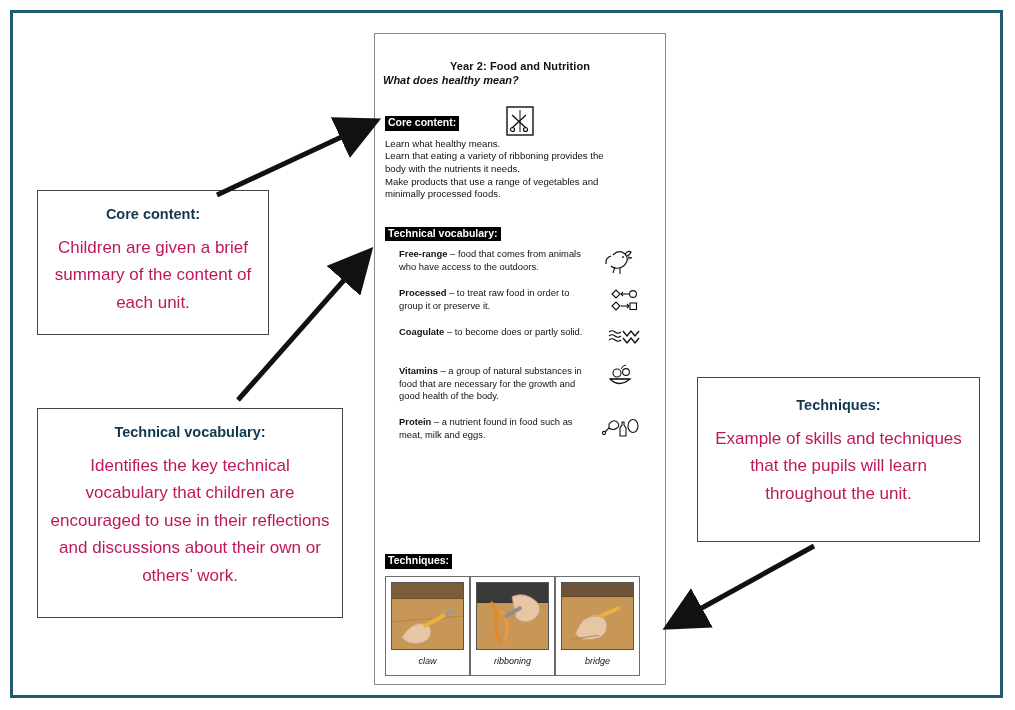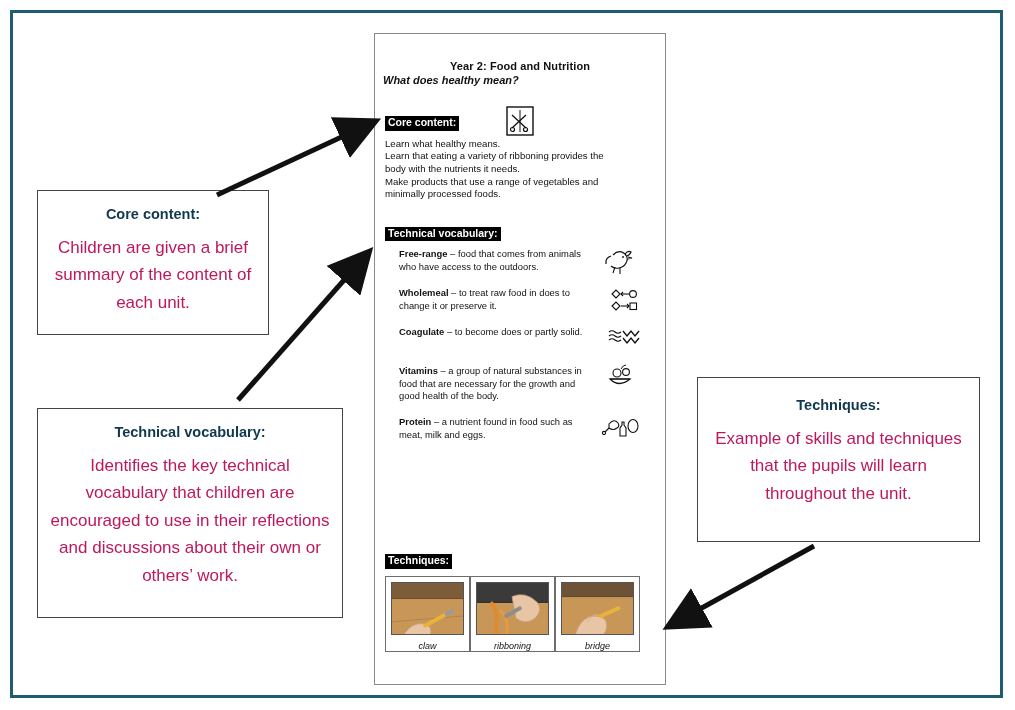--- a/index.html
+++ b/index.html
@@ -130,21 +130,21 @@
     position: absolute;
     left: 2px;
     top: 534px;
     width: 255px;
     height: 100px;
     display: flex;
     gap: 0px;
   }
   .tech-cell {
     width: 85px;
-    height: 76px;
+    height: 100px;
     border: 1px solid #6d6d6d;
     box-sizing: border-box;
     display: flex;
     flex-direction: column;
     align-items: center;
     background: #fff;
   }
   .tech-photo {
     width: 73px;
     height: 68px;
@@ -250,22 +250,22 @@
             <path d="M30 8 q3 -4 6 -2 q-1 3 -4 4" fill="none" stroke="#111" stroke-width="1.2"></path>
             <circle cx="28" cy="11" r="0.9" fill="#111"></circle>
             <path d="M33 11 l4 1 l-4 1" fill="none" stroke="#111" stroke-width="1.1"></path>
             <path d="M20 21 l-2 6 M25 22 l0 6" fill="none" stroke="#111" stroke-width="1.1"></path>
             <path d="M16 10 q-6 2 -5 8" fill="none" stroke="#111" stroke-width="1.2"></path>
           </svg>
         </div>
 
         <div class="vocab-row">
           <div class="vocab-text">
-            <b>Wholemeal</b>
-            <span>– to treat raw food in does to change it or preserve it.</span>
+            <b>Processed</b>
+            <span>– to treat raw food in order to group it or preserve it.</span>
           </div>
           <svg class="vocab-ico" viewBox="0 0 48 32">
             <path d="M17 9 l4 -4 l4 4 l-4 4 z" fill="none" stroke="#111" stroke-width="1.1"></path>
             <path d="M26 9 l8 0" stroke="#111" stroke-width="1.1" fill="none"></path>
             <path d="M28 7 l-2 2 l2 2" fill="none" stroke="#111" stroke-width="1.1"></path>
             <circle cx="38" cy="9" r="3.4" fill="none" stroke="#111" stroke-width="1.1"></circle>
             <path d="M17 21 l4 -4 l4 4 l-4 4 z" fill="none" stroke="#111" stroke-width="1.1"></path>
             <path d="M26 21 l8 0" stroke="#111" stroke-width="1.1" fill="none"></path>
             <path d="M32 19 l2 2 l-2 2" fill="none" stroke="#111" stroke-width="1.1"></path>
             <rect x="35" y="18" width="6.5" height="6.5" fill="none" stroke="#111" stroke-width="1.1"></rect>

